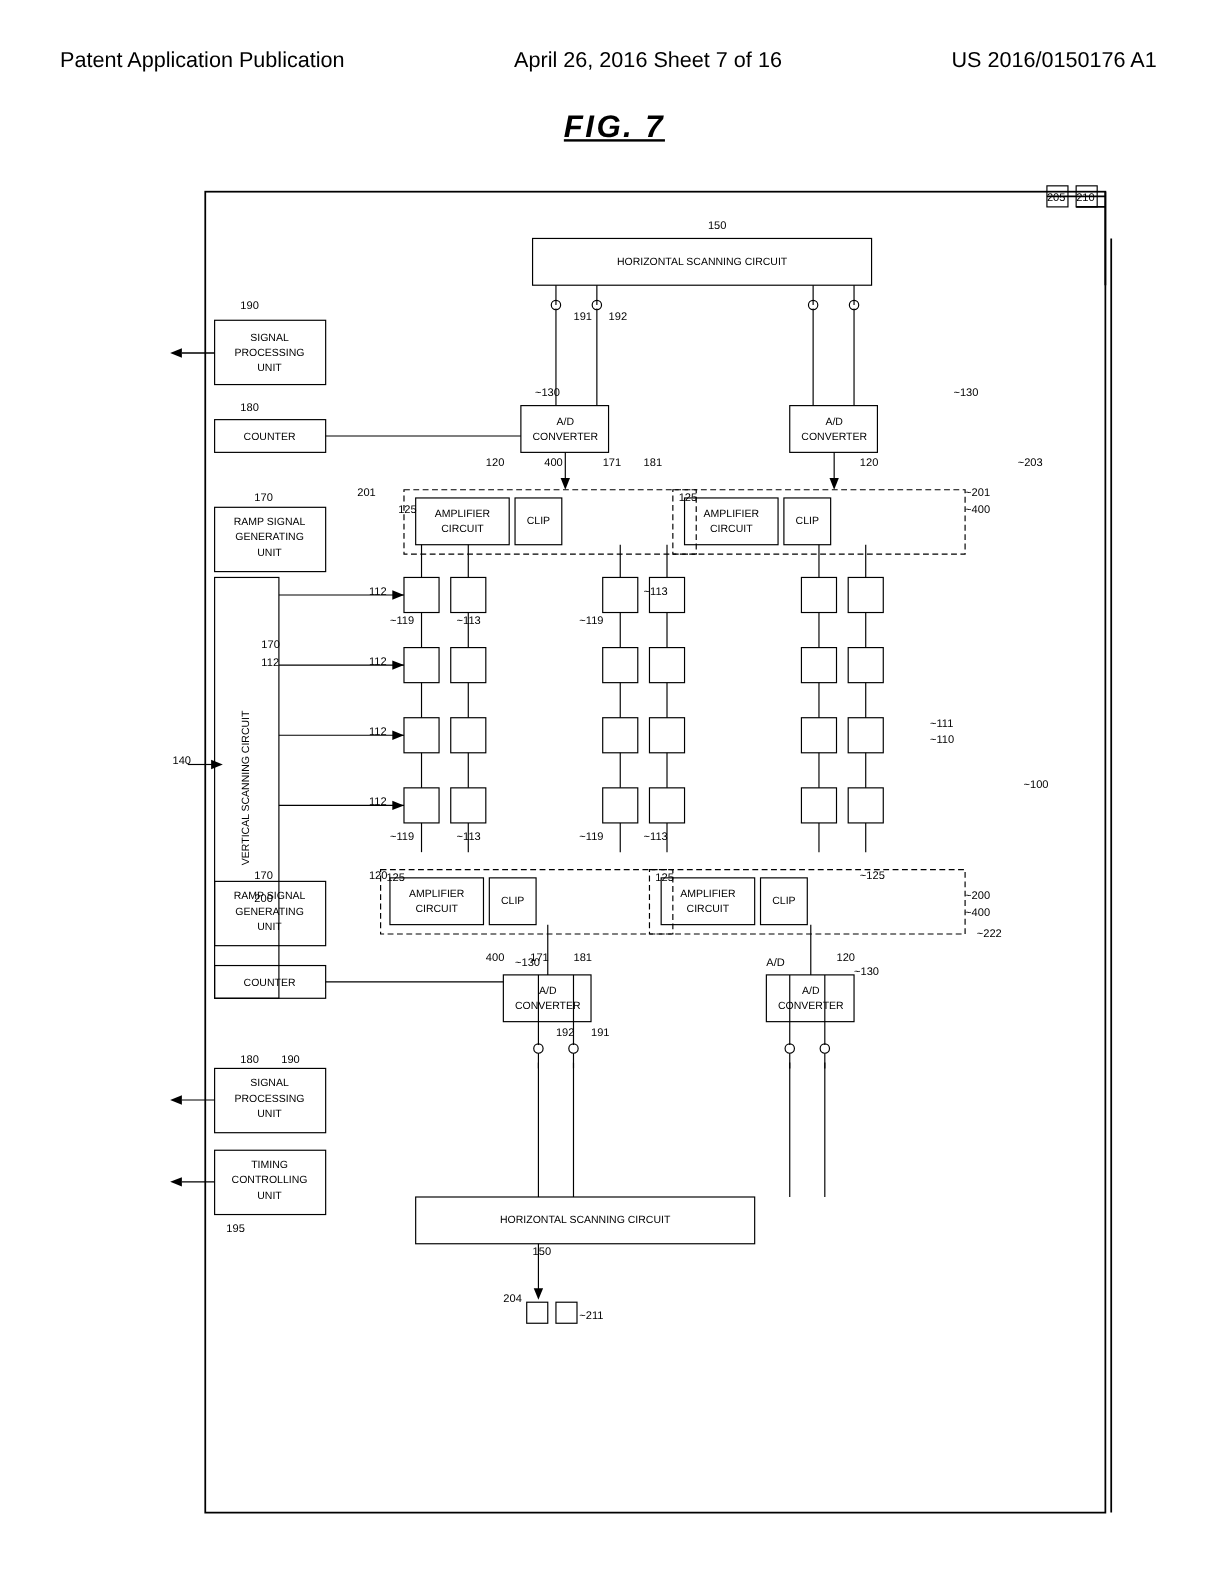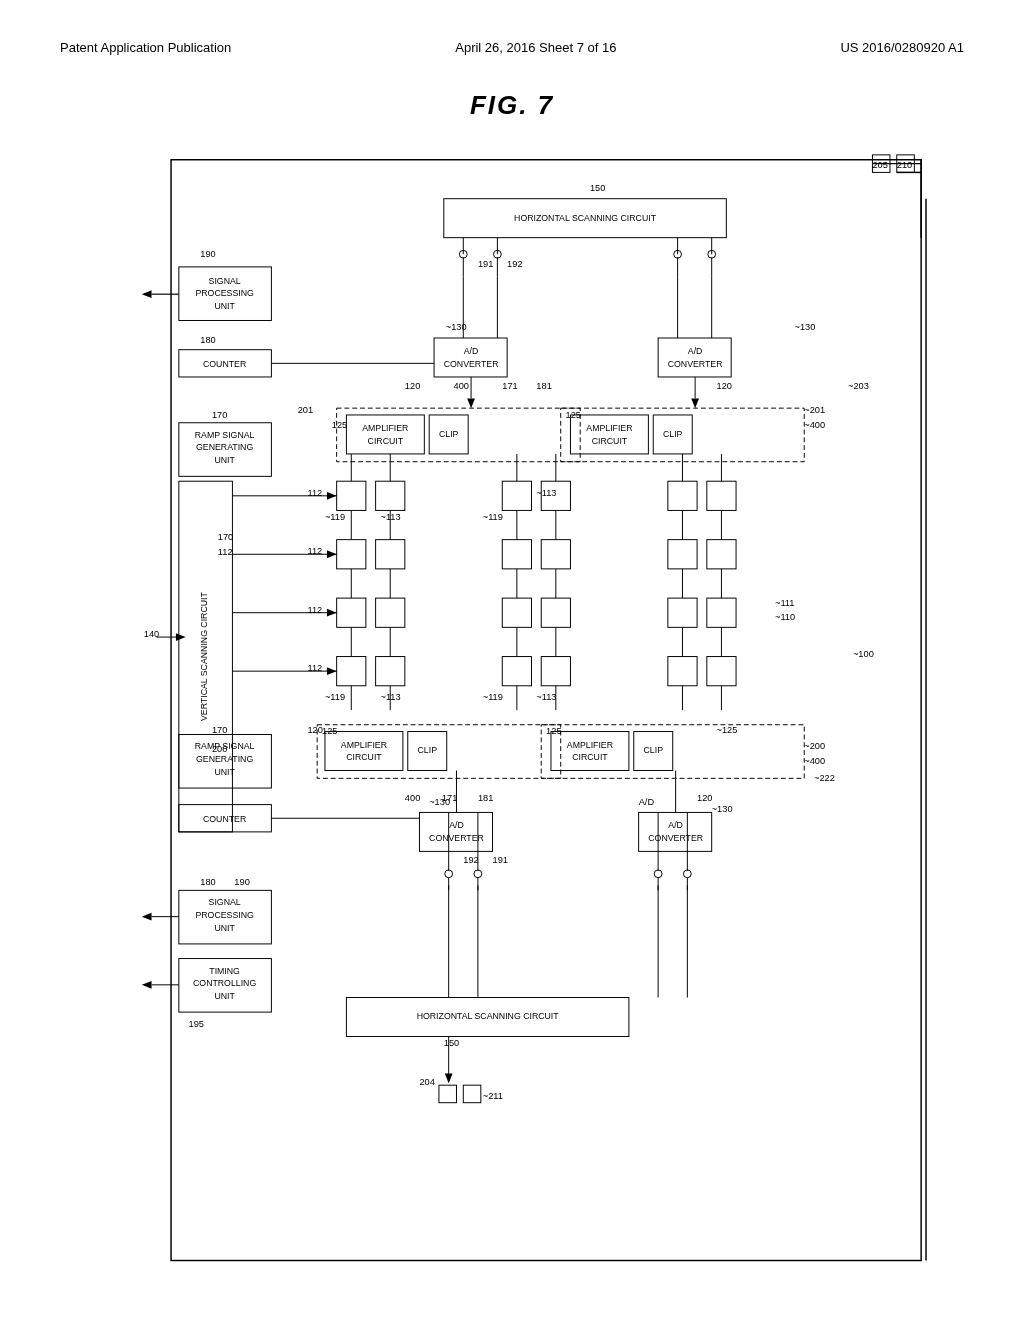--- a/index.html
+++ b/index.html
@@ -13,42 +13,43 @@
     }
     .page {
       width: 1024px;
       height: 1320px;
       position: relative;
       background: #fff;
     }
     .header {
       position: absolute;
       top: 40px;
-      left: 60px;
+      left: 50px;
       right: 60px;
       display: flex;
       justify-content: space-between;
       align-items: center;
-      font-size: 13px;
+      font-size: 18px;
     }
 
     .figure-area {
       position: absolute;
       top: 90px;
       left: 60px;
       right: 60px;
       bottom: 40px;
     }
     .fig-title {
       font-size: 26px;
       font-style: italic;
       font-weight: bold;
       text-align: center;
       margin-bottom: 10px;
       letter-spacing: 2px;
+      text-decoration: underline;
     }
 
     
     .diagram-container {
       position: absolute;
       top: 60px;
       left: 0;
       right: 0;
       bottom: 0;
     }
@@ -71,21 +72,21 @@
     }
   </style>
 </head>
 <body>
 
 <div class="page">
 
   <div class="header">
     <span>Patent Application Publication</span>
     <span>April 26, 2016   Sheet 7 of 16</span>
-    <span>US 2016/0280920 A1</span>
+    <span>US 2016/0150176 A1</span>
   </div>
 
   <div class="figure-area">
     <div class="fig-title">FIG. 7</div>
 
     <div class="diagram-container">
       <svg viewBox="0 0 900 1160" xmlns="http://www.w3.org/2000/svg">
 
         <rect x="100" y="10" width="770" height="1130" fill="none" stroke="#000" stroke-width="1.5"></rect>
 

